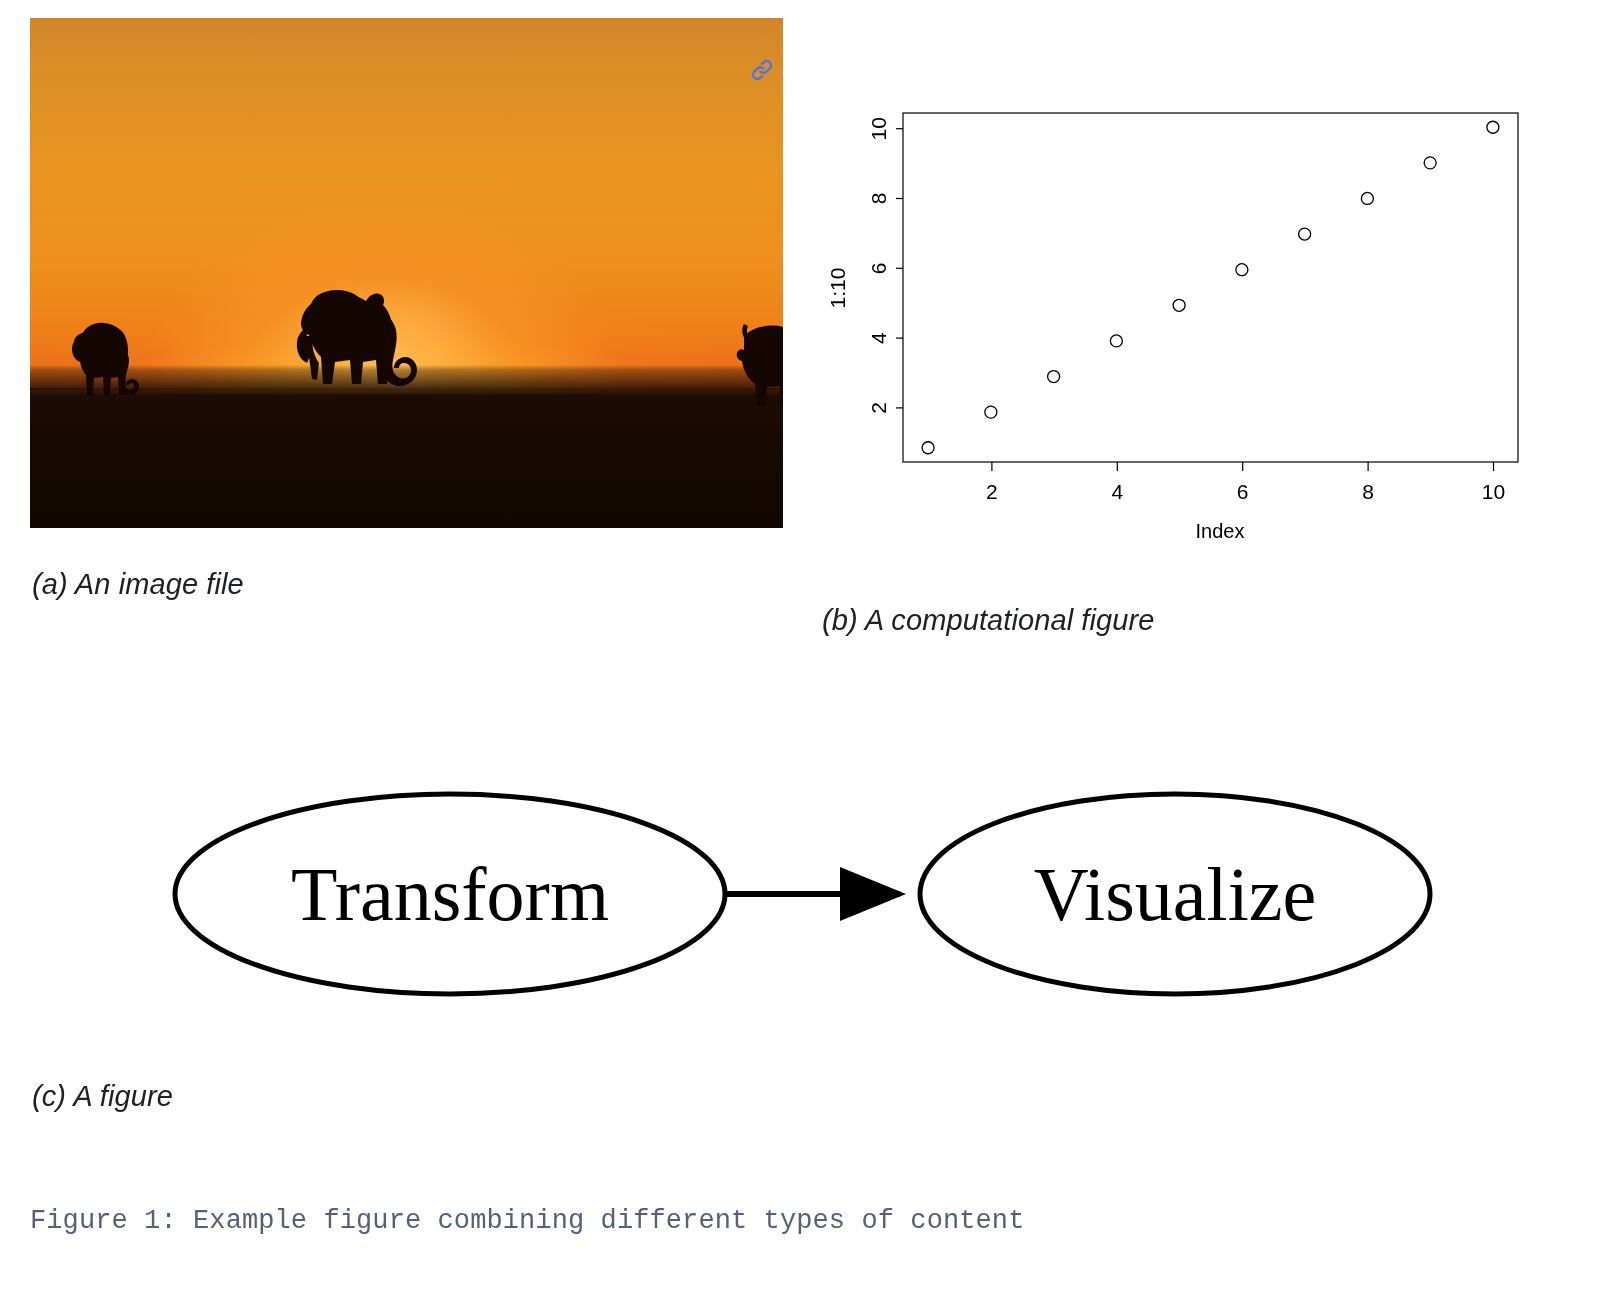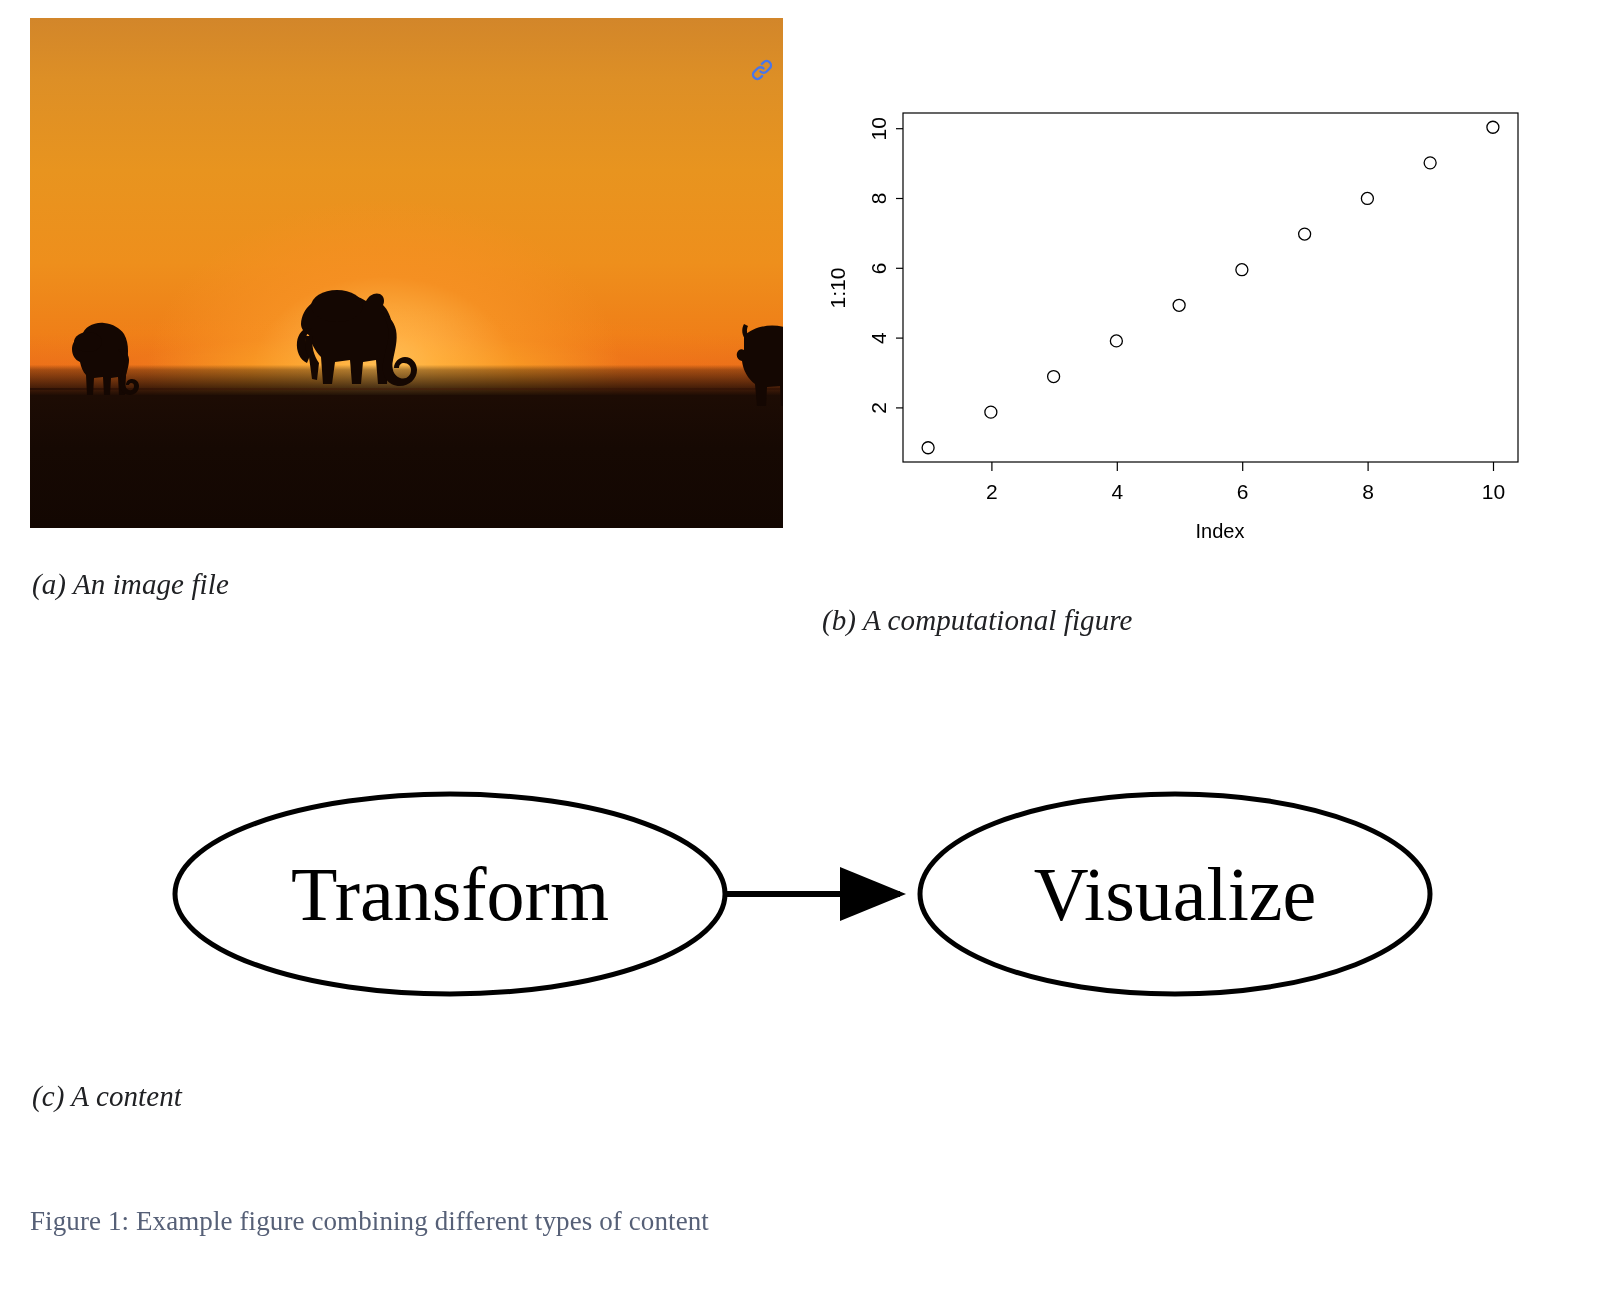--- a/index.html
+++ b/index.html
@@ -97,36 +97,36 @@
     left: 140px;
     top: 764px;
     width: 1340px;
     height: 270px;
   }
   #diagram-svg { display: block; }
 
   
   .subcaption {
     position: absolute;
-    font-family: Liberation Serif, serif;
+    font-family: Liberation Sans, sans-serif;
     font-style: italic;
     font-size: 29px;
     color: #202124;
     white-space: nowrap;
     letter-spacing: 0.1px;
   }
   #caption-a { left: 32px; top: 568px; }
   #caption-b { left: 822px; top: 604px; }
   #caption-c { left: 32px; top: 1080px; }
 
   #figure-caption {
     position: absolute;
     left: 30px;
     top: 1206px;
-    font-family: Liberation Serif, serif;
+    font-family: Liberation Mono, monospace;
     font-size: 27px;
     color: #566077;
     white-space: nowrap;
     letter-spacing: 0.1px;
   }
 </style>
 </head>
 <body>
 
 <div id="panel-a">
@@ -247,15 +247,15 @@
     <ellipse cx="310" cy="130" rx="275" ry="100" fill="#ffffff" stroke="#000000" stroke-width="5"></ellipse>
     <text x="310" y="130" text-anchor="middle" dominant-baseline="central" font-family="Liberation Serif, serif" font-size="76" fill="#000000">Transform</text>
 
     <line x1="586" y1="130" x2="760" y2="130" stroke="#000000" stroke-width="6" marker-end="url(#arrowhead)"></line>
 
     <ellipse cx="1035" cy="130" rx="255" ry="100" fill="#ffffff" stroke="#000000" stroke-width="5"></ellipse>
     <text x="1035" y="130" text-anchor="middle" dominant-baseline="central" font-family="Liberation Serif, serif" font-size="76" fill="#000000">Visualize</text>
   </svg>
 </div>
 
-<div class="subcaption" id="caption-c">(c) A content</div>
+<div class="subcaption" id="caption-c">(c) A figure</div>
 
 <div id="figure-caption">Figure 1: Example figure combining different types of content</div>
 
 </body></html>

